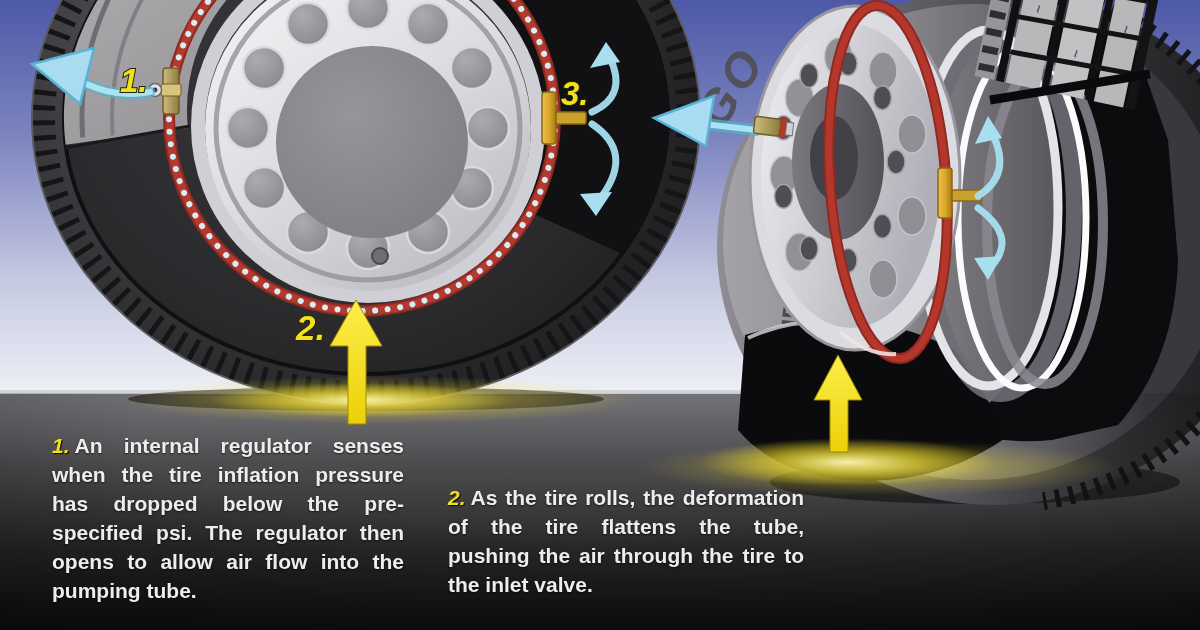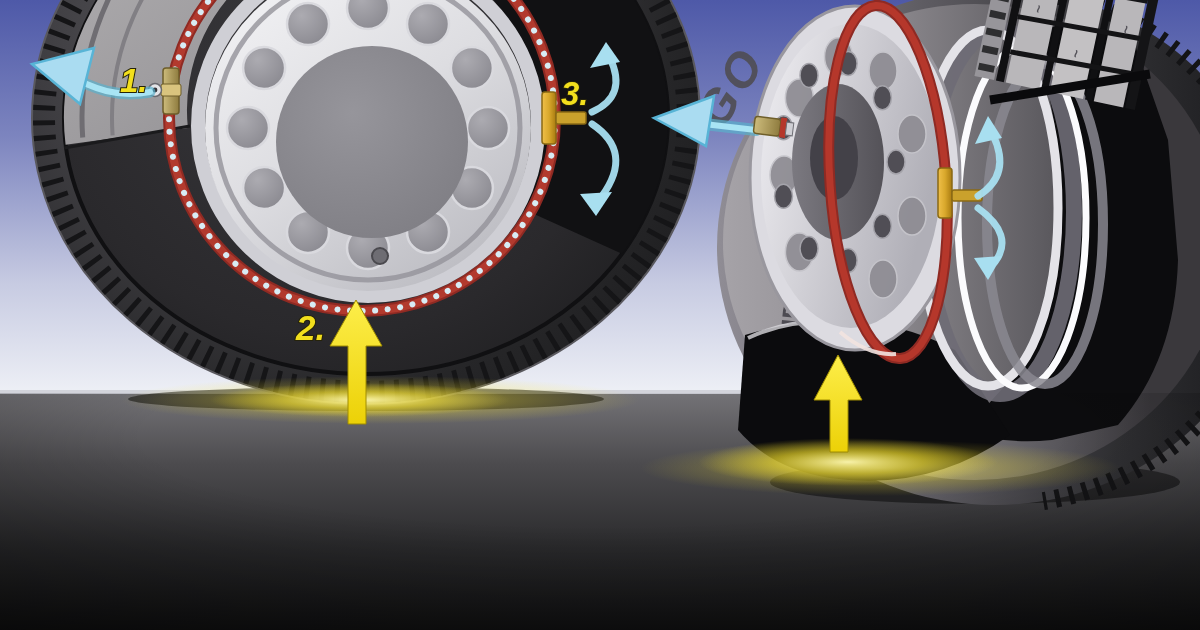--- a/index.html
+++ b/index.html
@@ -292,15 +292,17 @@
       <rect x="754" y="118" width="26" height="17" rx="3" fill="url(#brass)" stroke="#6e5e2a" stroke-width="1.5"></rect>
       <rect x="780" y="116" width="6" height="20" fill="#b5372b"></rect>
       <rect x="786" y="120" width="7" height="13" fill="#cfcfd4" stroke="#707076" stroke-width="1"></rect>
     </g>
   </g>
 
   <rect x="0" y="393" width="1200" height="237" fill="url(#vignette)"></rect>
 </svg>
 
 <div class="steps">
+  <p class="step" id="step1"><span class="num">1.</span><span>An internal regulator senses when the tire inflation pressure has dropped below the pre-specified psi. The regulator then opens to allow air flow into the pumping tube.</span></p>
+  <p class="step" id="step2"><span class="num">2.</span><span>As the tire rolls, the deformation of the tire flattens the tube, pushing the air through the tire to the inlet valve.</span></p>
 </div>
 
 </div>
 
 </body></html>

